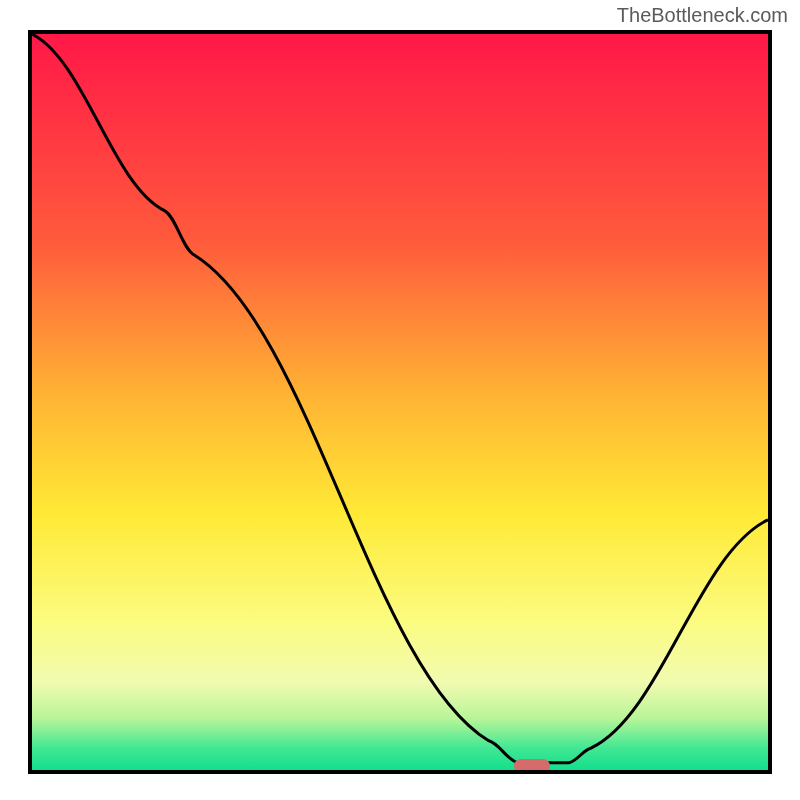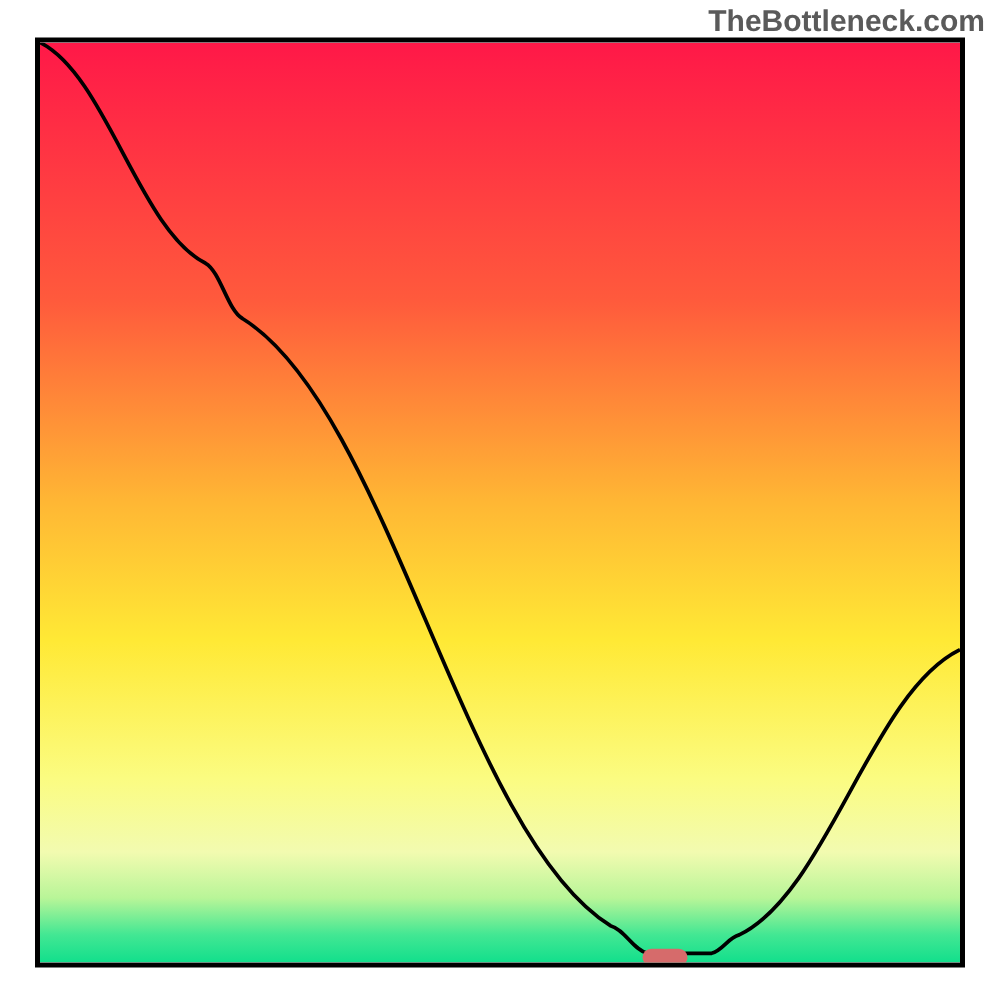--- a/index.html
+++ b/index.html
@@ -9,22 +9,22 @@
     height: 800px;
     background: #ffffff;
     position: relative;
     font-family: Arial, sans-serif;
   }
   .watermark {
     position: absolute;
     top: 4px;
     right: 12px;
     color: #5a5a5a;
-    font-size: 24px;
-    font-weight: 700;
+    font-size: 20px;
+    font-weight: 400;
   }
   .chart-container {
     position: absolute;
     top: 30px;
     left: 28px;
     width: 744px;
     height: 744px;
     border: 4px solid #000000;
     box-sizing: border-box;
     overflow: hidden;

